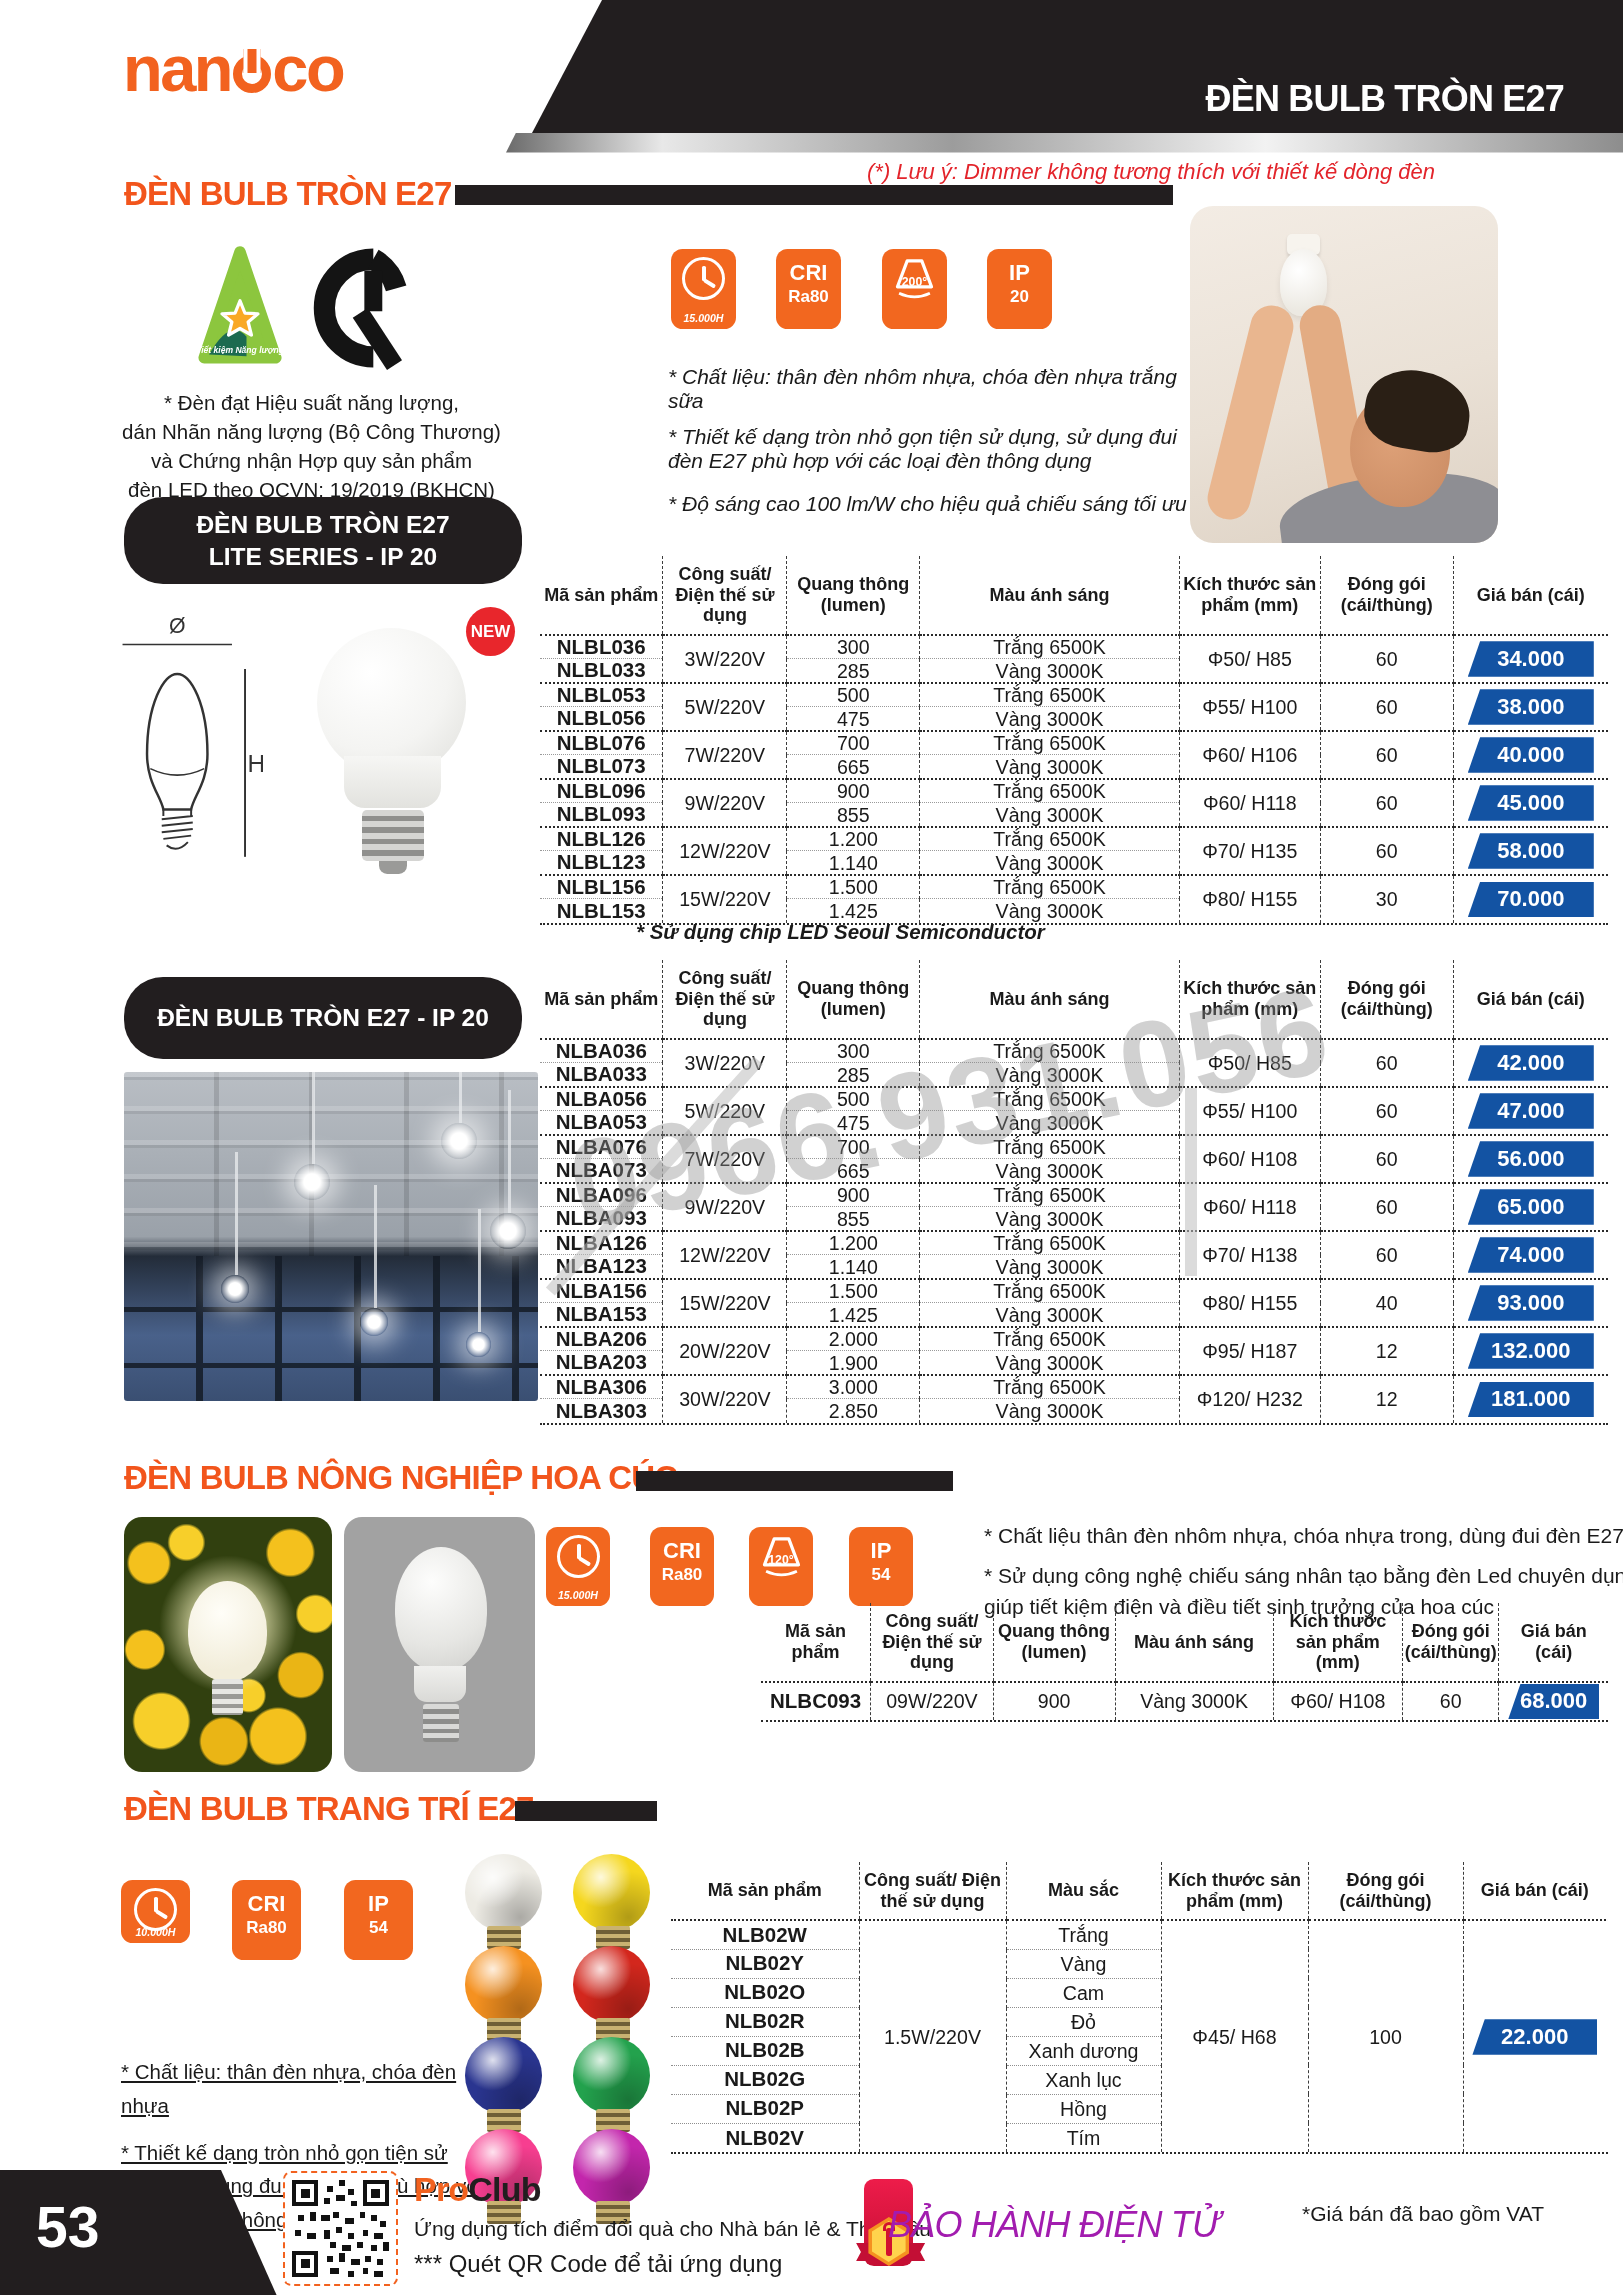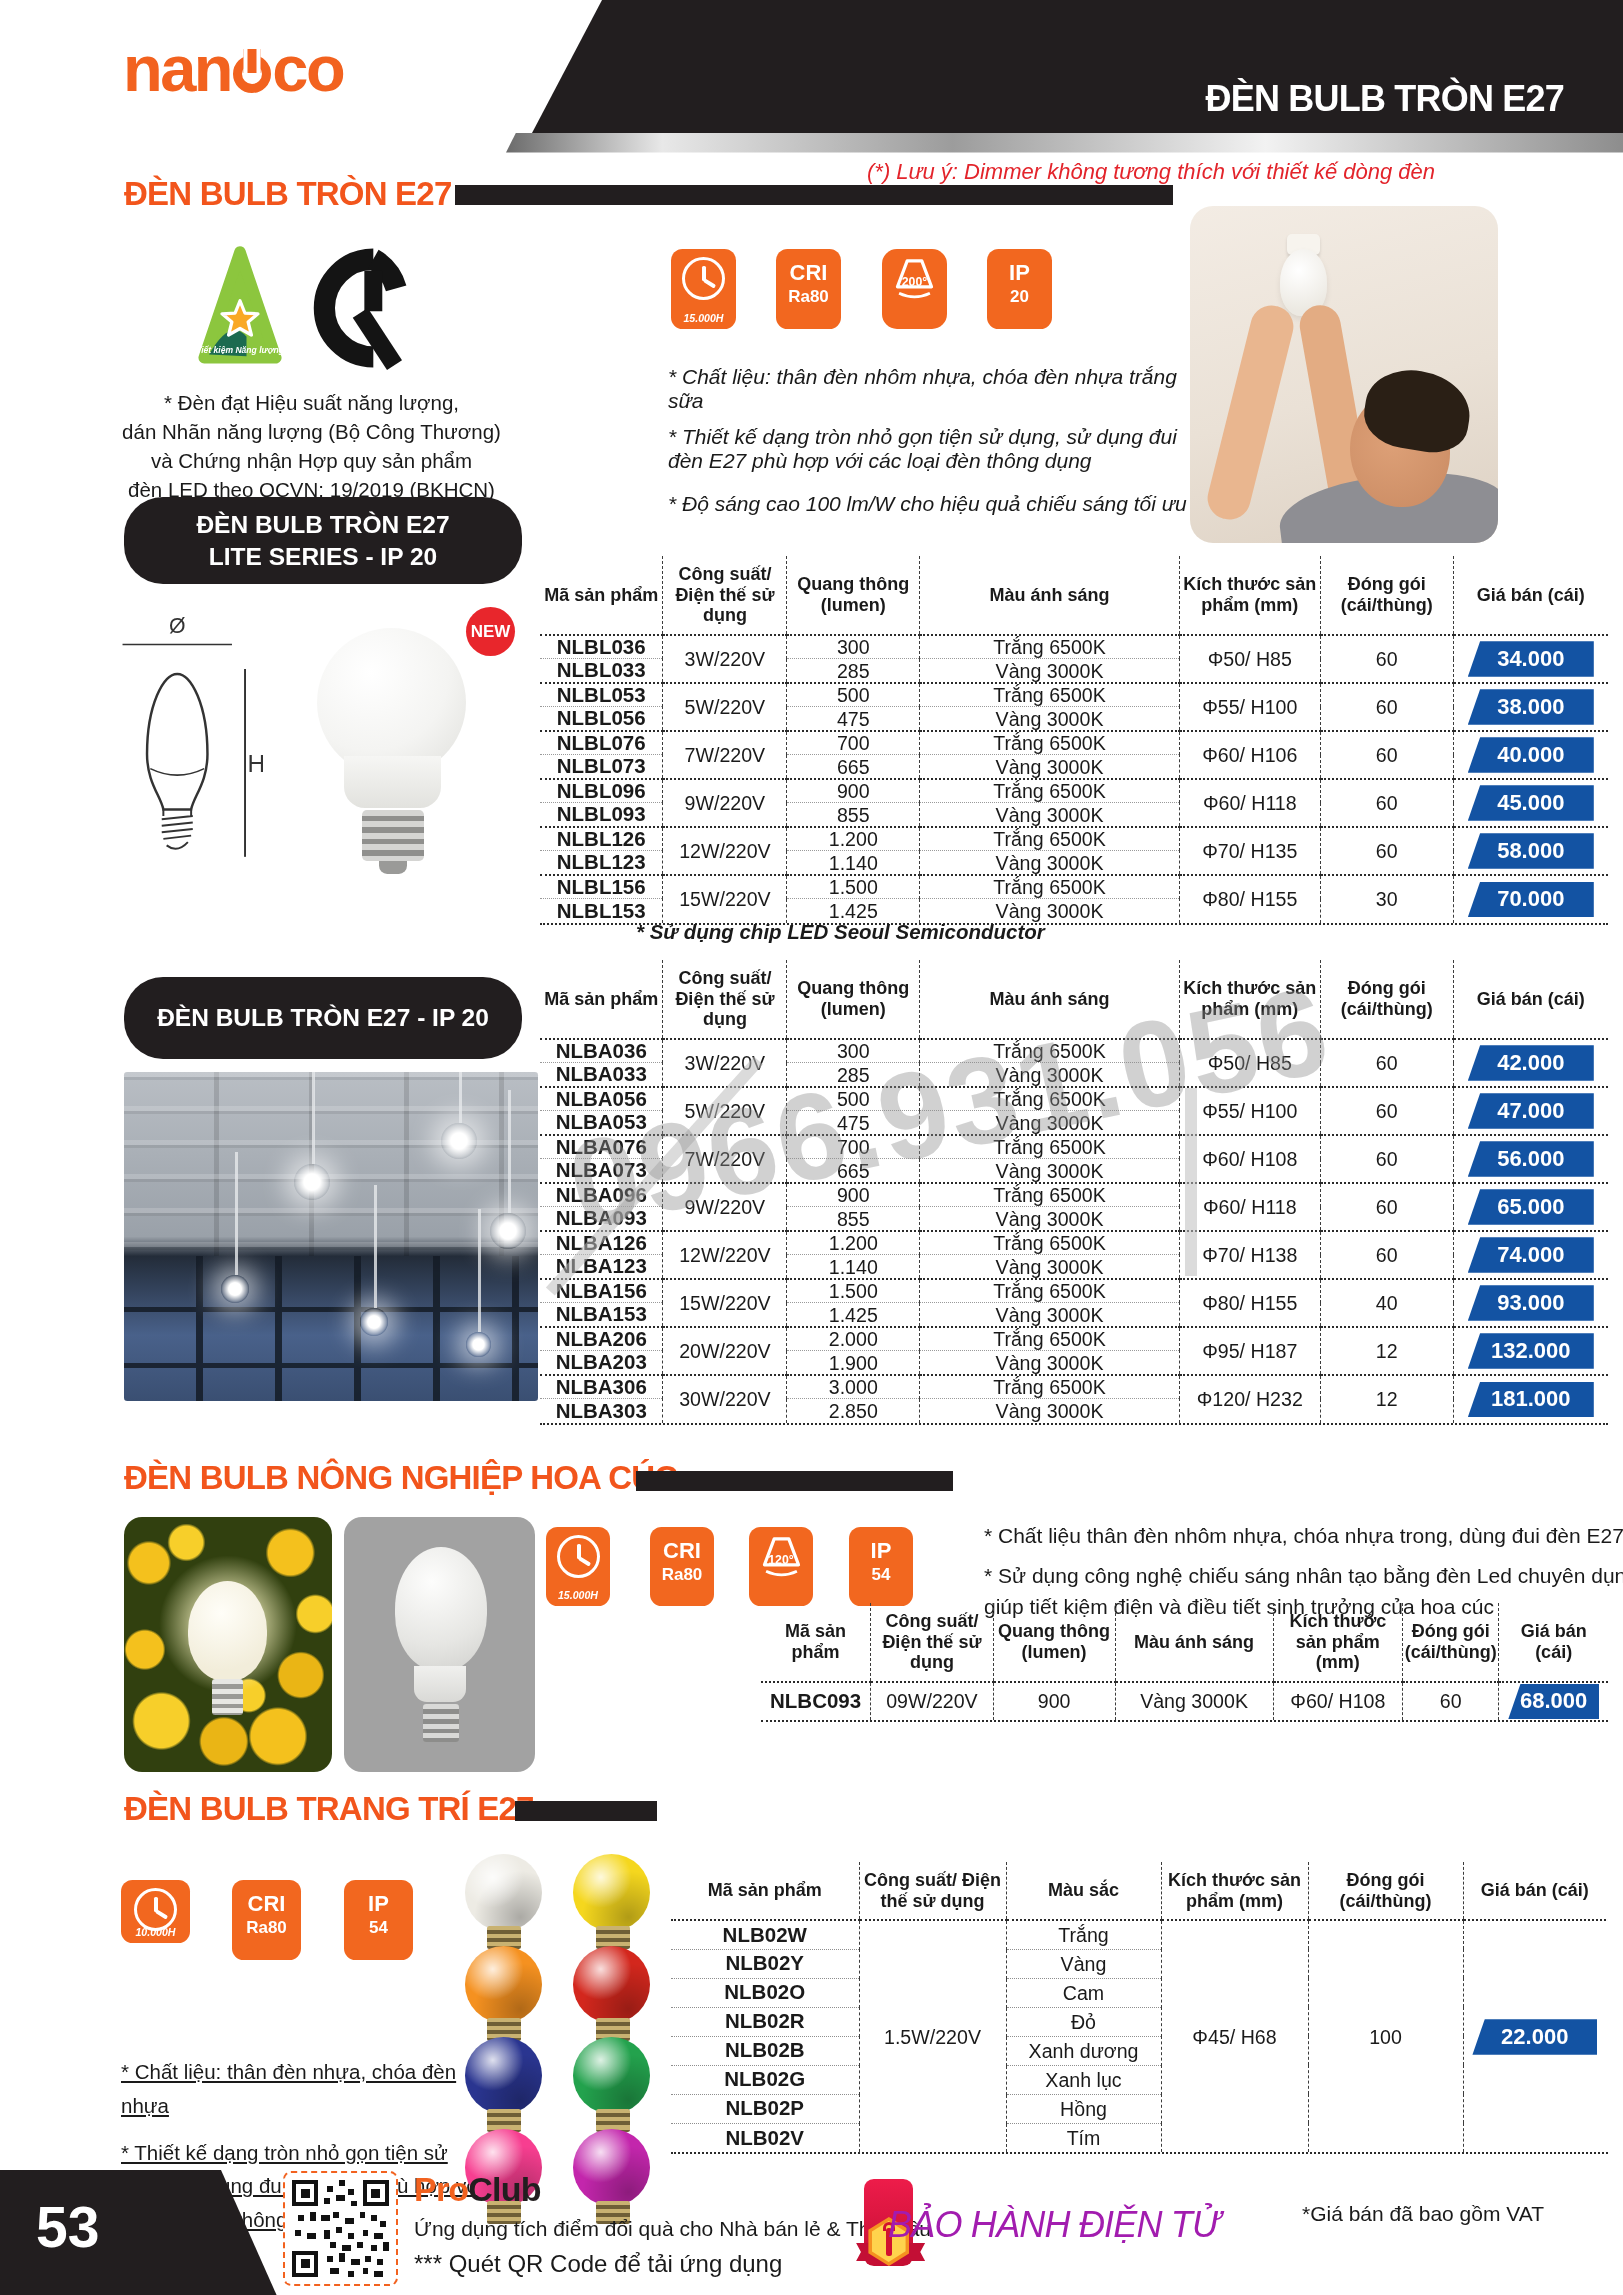--- a/index.html
+++ b/index.html
@@ -190,21 +190,21 @@
     </div>
 
   <div class="ic" style="left:671px;top:249px;">
     <div class="clk"></div>
     <div class="clk-label">15.000H</div>
   </div>
   <div class="ic" style="left:776px;top:249px;">
     <div class="ic-l1">CRI</div>
     <div class="ic-l2">Ra80</div>
   </div>
-  <div class="ic" style="left:882px;top:249px;border-radius:15px;">
+  <div class="ic" style="left:882px;top:249px;">
     <svg class="beam-svg" width="49" height="47" viewBox="0 0 60 58">
       <path d="M21 6 H39 L51 38 H9 Z" fill="none" stroke="#fff" stroke-width="4" stroke-linejoin="round"></path>
       <path d="M11 46 Q30 55 49 46" fill="none" stroke="#fff" stroke-width="3.4"></path>
     </svg>
     <div class="beam-label">200°</div>
   </div>
   <div class="ic" style="left:987px;top:249px;">
     <div class="ic-l1">IP</div>
     <div class="ic-l2">20</div>
   </div>

